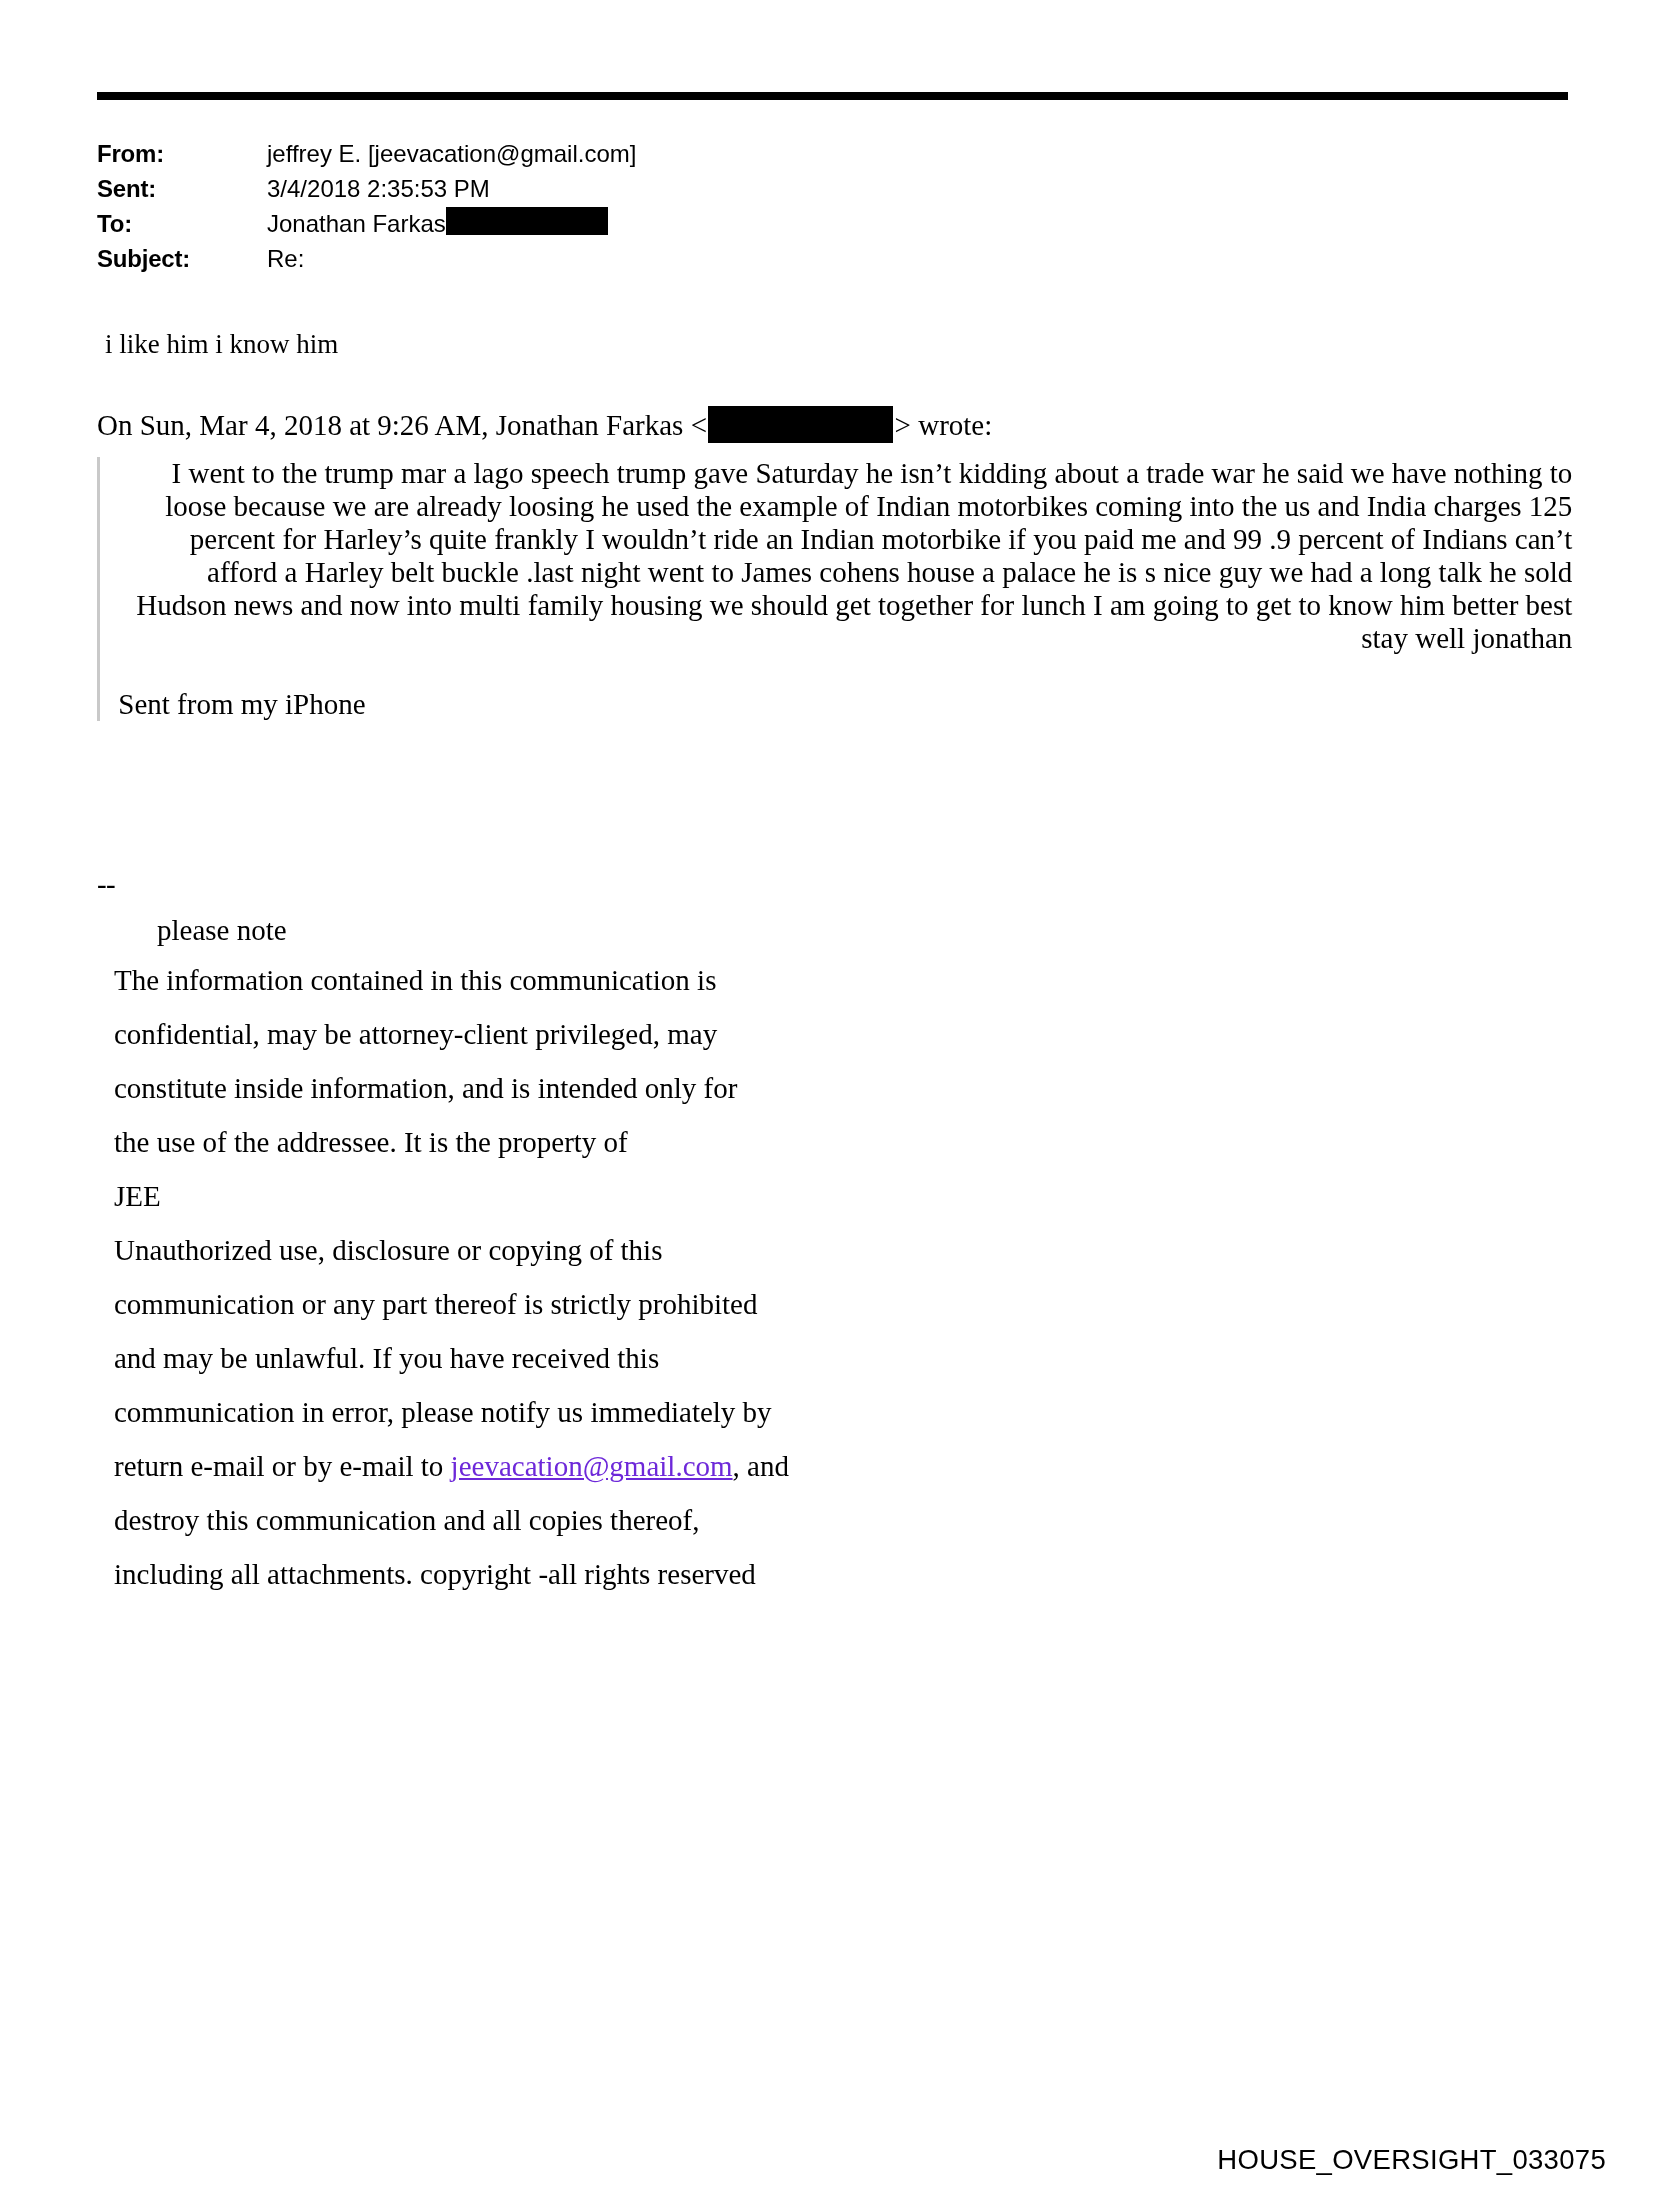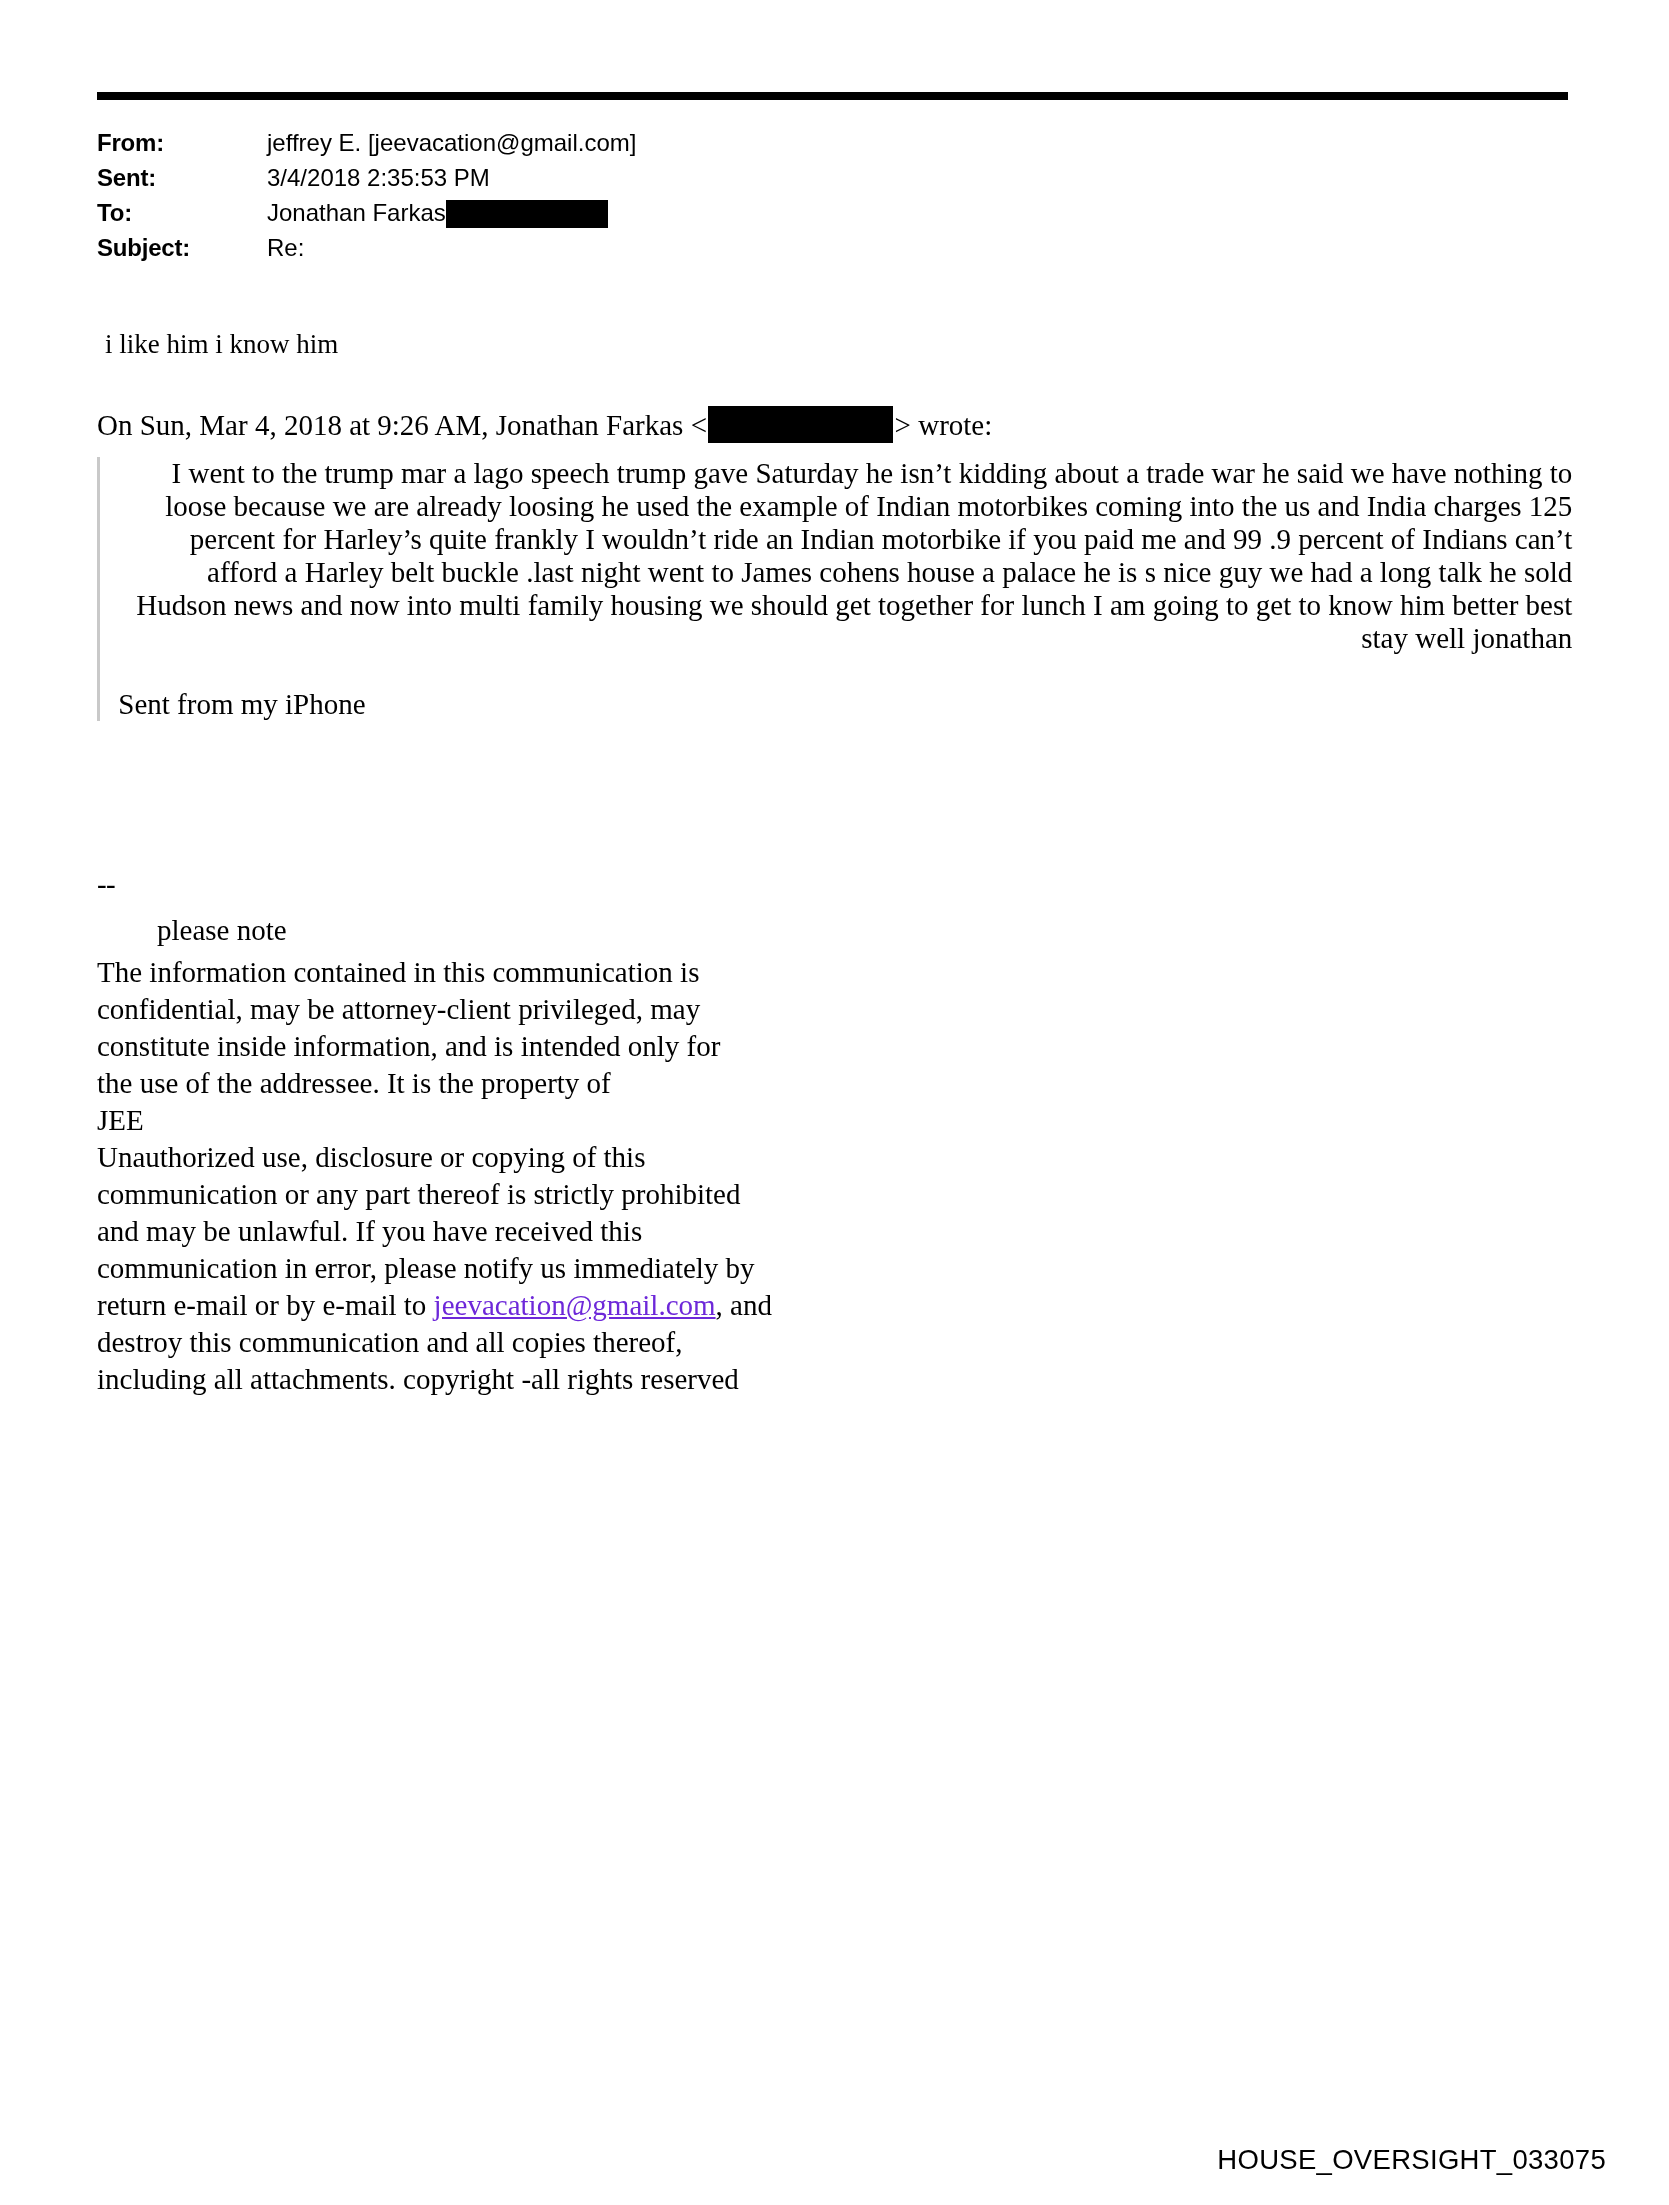--- a/index.html
+++ b/index.html
@@ -35,21 +35,21 @@
 
   
   .header-block {
     position: absolute;
     left: 97px;
     top: 131px;
     width: 1309px;
   }
   .hdr-row {
     display: flex;
-    align-items: flex-start;
+    align-items: flex-end;
     height: 35px;
   }
   .hdr-label {
     width: 170px;
     flex: 0 0 170px;
     font-family: "Liberation Sans", "DejaVu Sans", sans-serif;
     font-weight: bold;
     font-size: 24px;
     letter-spacing: -0.2px;
     line-height: 1;
@@ -142,21 +142,21 @@
     margin: 0;
   }
   .please-note {
     font-size: 29px;
     line-height: 1.0;
     margin: 19px 0 0 60px;
   }
   .disc-line {
     font-size: 29px;
     line-height: 37px;
-    margin: 0;
+    margin: 17px;
     white-space: nowrap;
   }
   .disc-lines-wrap {
     margin-top: 9.2px;
   }
   .email-link {
     color: #6d28d9;
     text-decoration: underline;
   }
 

